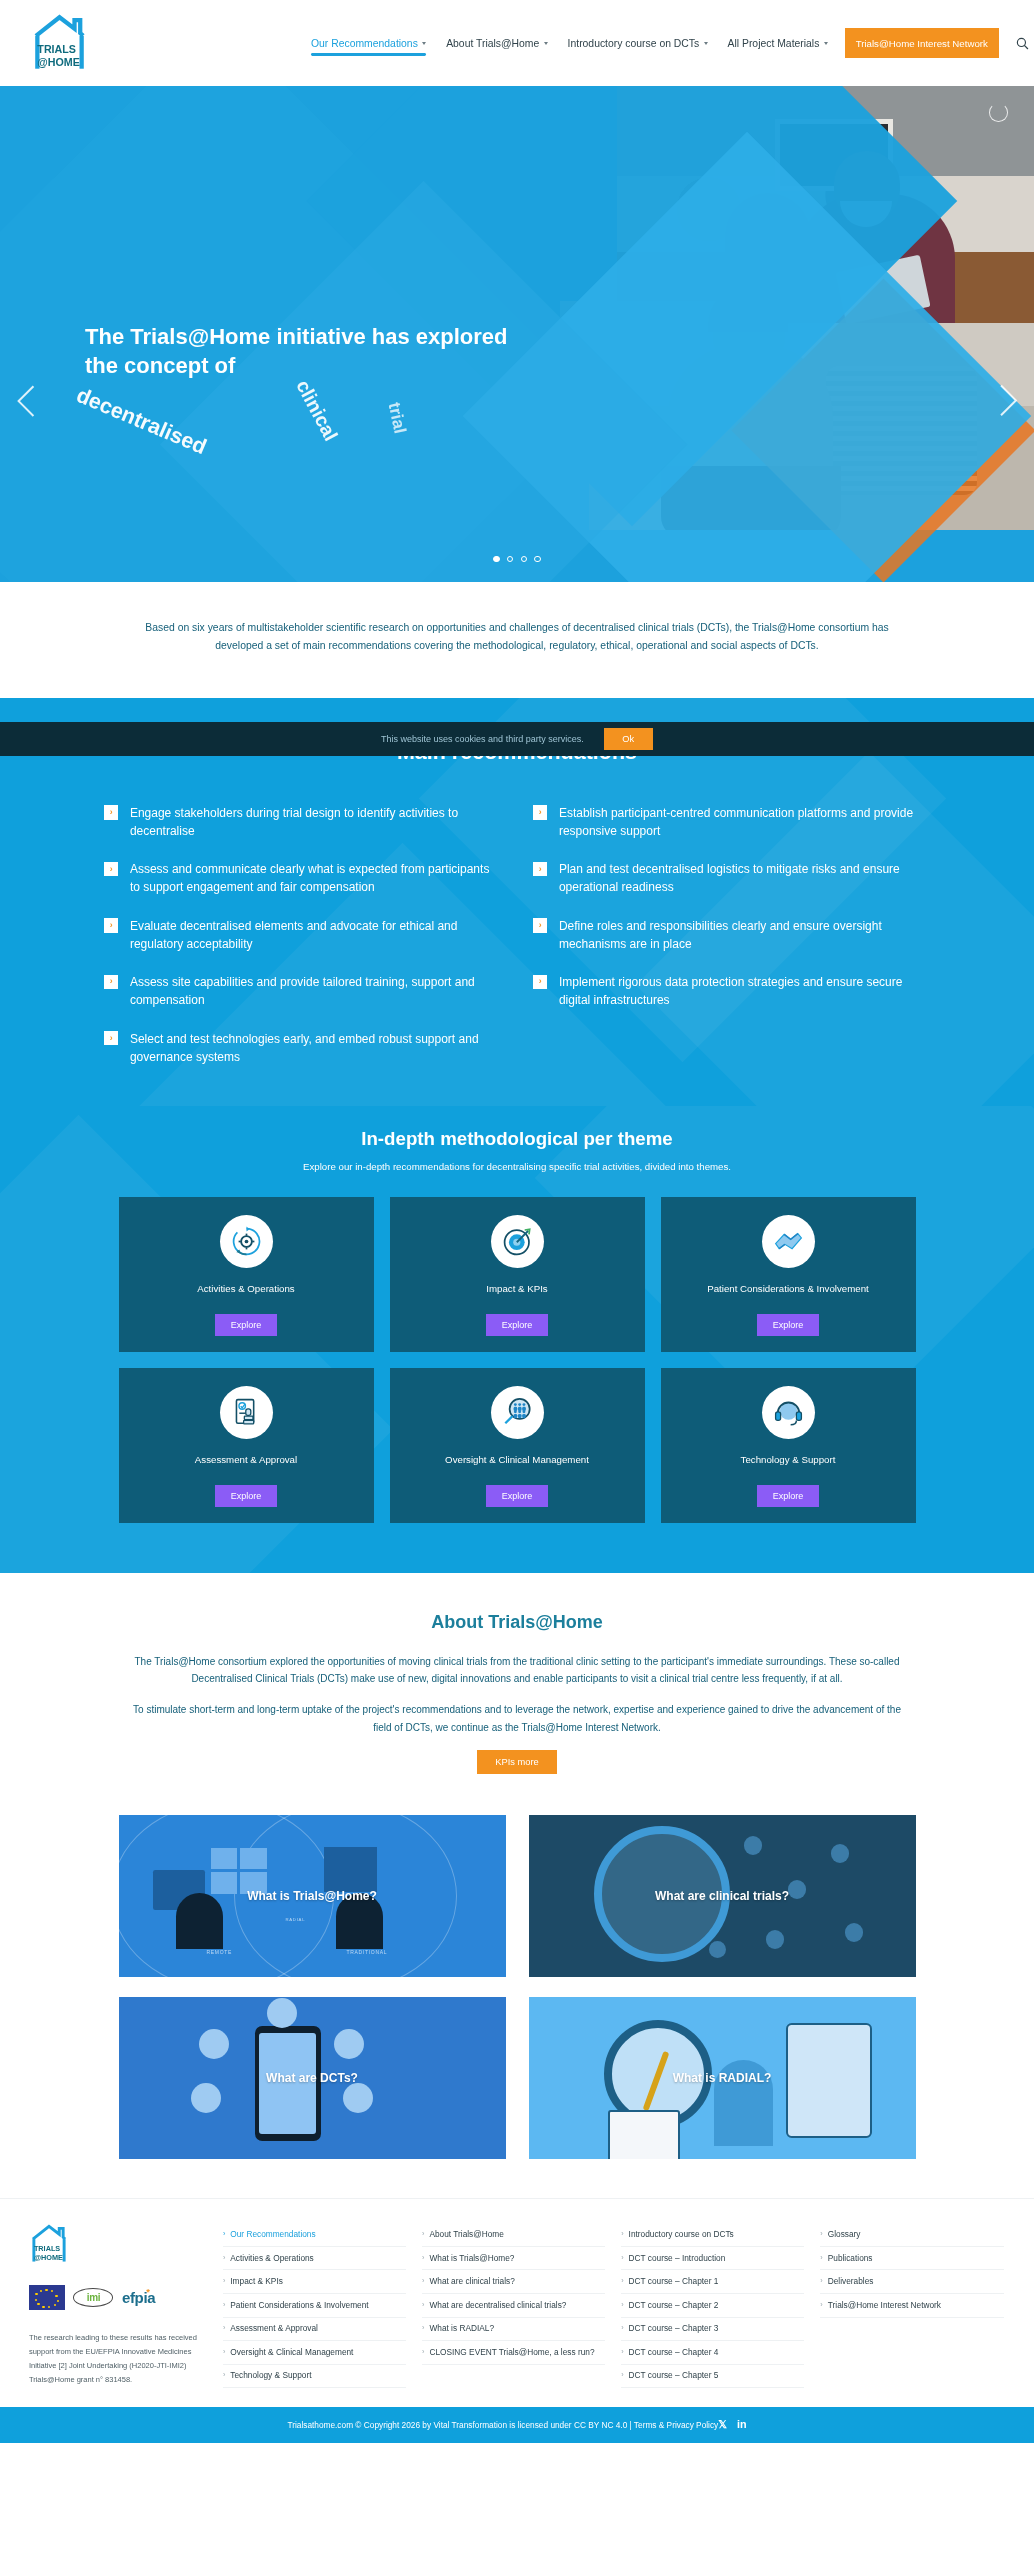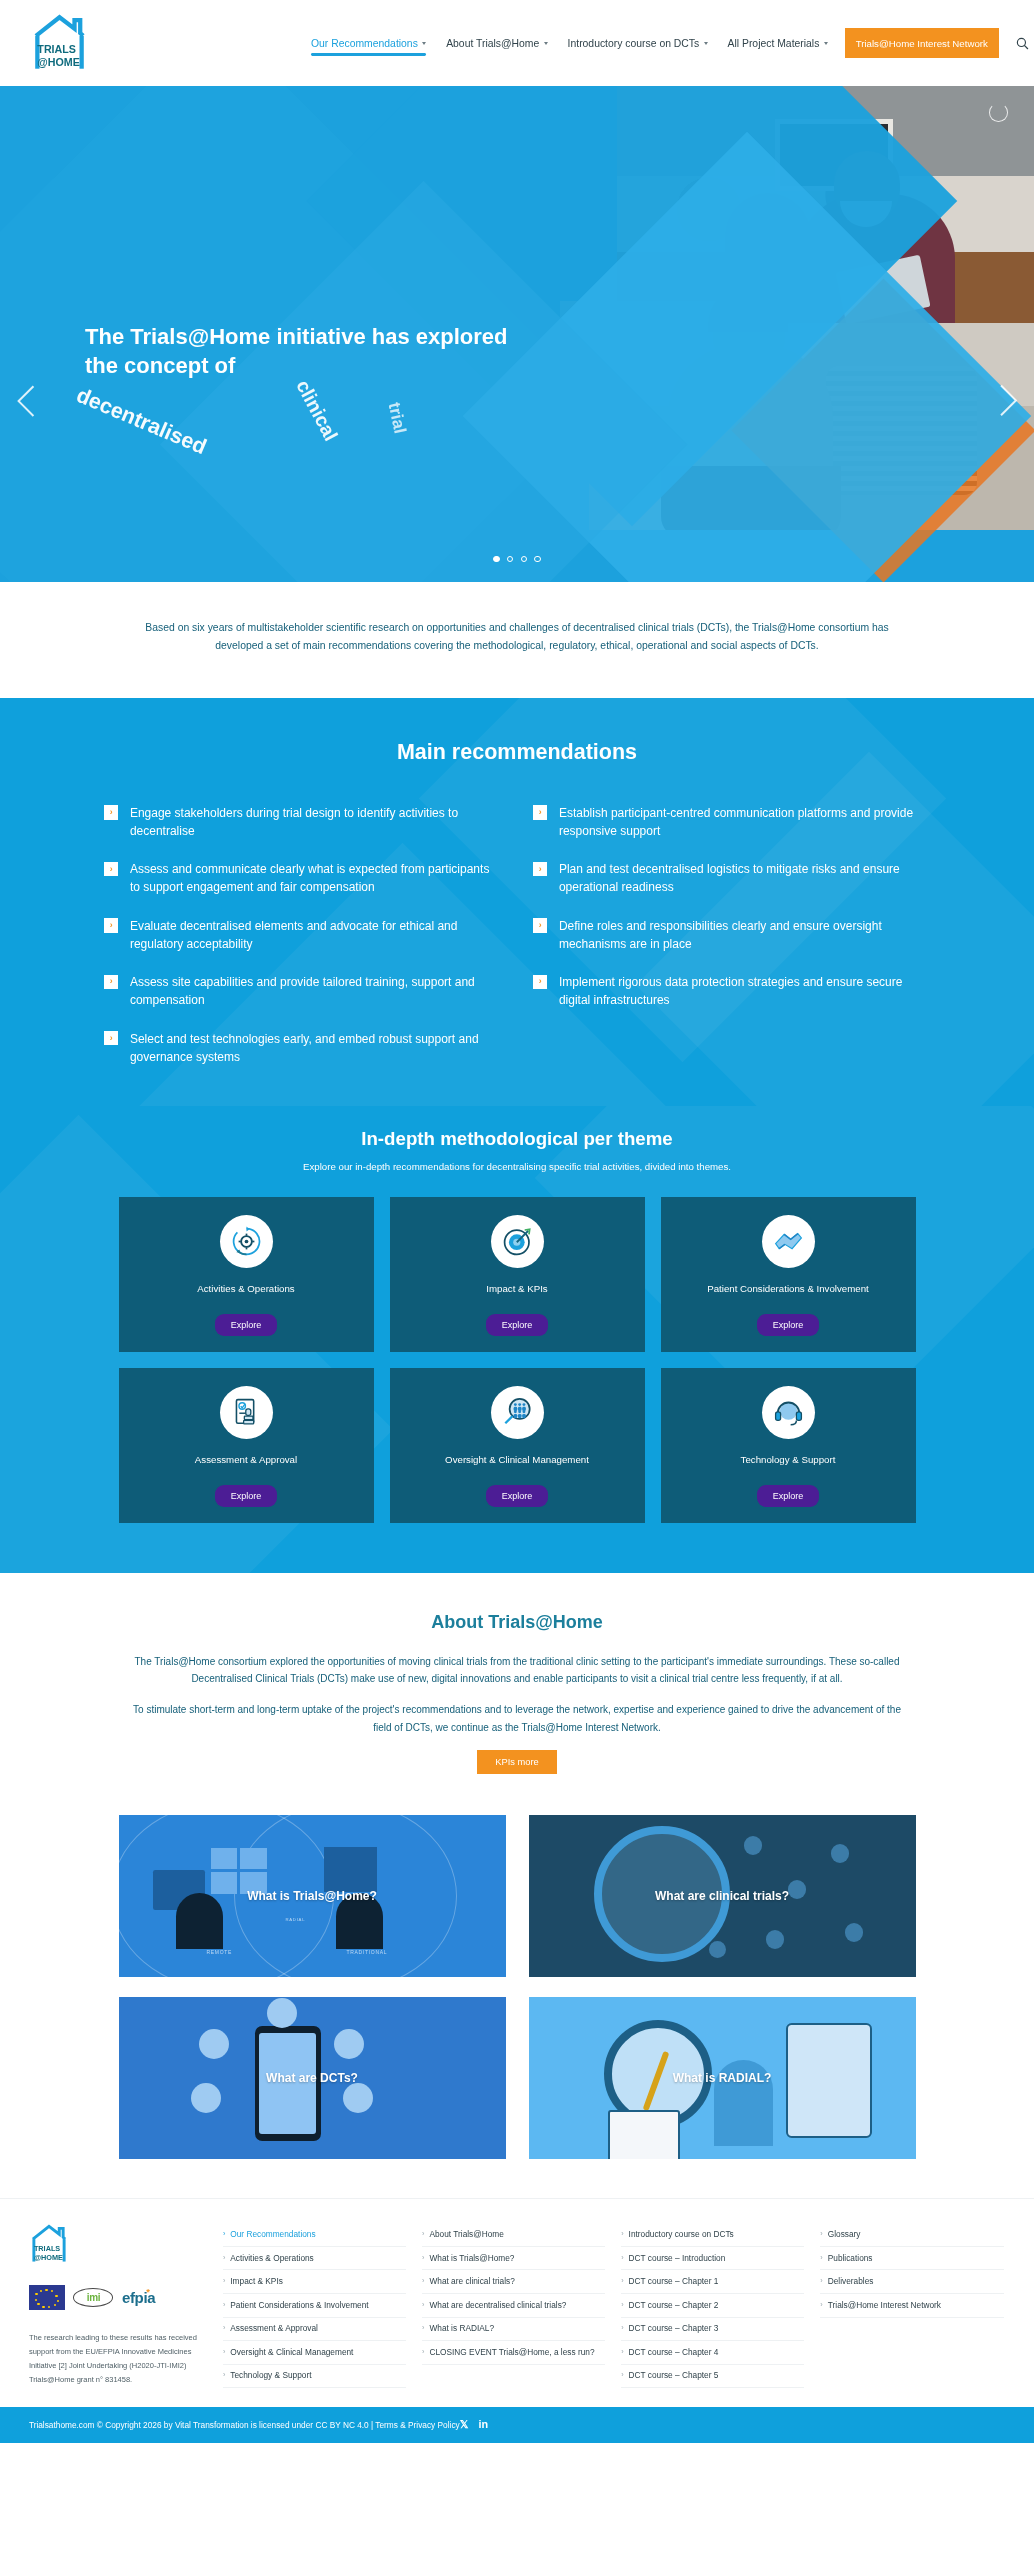--- a/index.html
+++ b/index.html
@@ -125,21 +125,21 @@
   .themes{position:relative;background:#0fa0dc;padding:21.5px 0 50px;overflow:hidden;}
   .themes .bgtri{position:absolute;background:rgba(255,255,255,.05);transform:rotate(45deg);}
   .tt1{left:618px;top:-129px;width:402px;height:402px;}
   .tt2{left:-144px;top:101px;width:445px;height:445px;}
   .themes h2{position:relative;z-index:2;text-align:center;color:#fff;font-size:18.7px;font-weight:bold;}
   .themes .sub{position:relative;z-index:2;text-align:center;color:#fff;font-size:9.7px;margin-top:11.5px;margin-bottom:24.4px;}
   .cards{position:relative;z-index:2;width:797px;margin:0 auto;display:grid;grid-template-columns:repeat(3,1fr);gap:16px;}
   .card{background:#0e5c78;padding:18.7px 13px 16px;display:flex;flex-direction:column;align-items:center;cursor:pointer;}
   .card .bubble{width:53px;height:53px;border-radius:50%;background:#fff;display:flex;align-items:center;justify-content:center;margin-bottom:14.4px;}
   .card .cname{color:#fff;font-size:9.7px;text-align:center;min-height:24.4px;line-height:1.3;}
-  .card .explore{background:#4c1d95;color:#fff;font-size:9px;padding:5.7px 16px;margin-top:7.2px;cursor:pointer;border-radius:9px;}
+  .card .explore{background:#8b5cf6;color:#fff;font-size:9px;padding:5.7px 16px;margin-top:7.2px;cursor:pointer;}
 
   
   .about{background:#fff;padding:39px 0 16px;}
   .about h2{text-align:center;color:#1c7f9c;font-size:18px;font-weight:bold;margin-bottom:20px;}
   .about p{width:783px;margin:0 auto 14.4px;text-align:center;font-size:10px;line-height:1.72;color:#17607a;}
   .about .readmore{display:block;margin:11.5px auto 0;background:#f3921f;color:#fff;border:none;font-size:9.3px;padding:7.2px 18.7px;cursor:pointer;font-family:inherit;}
 
   
   .videos{background:#fff;padding:24.4px 0 39px;}
   .vgrid{width:797px;margin:0 auto;display:grid;grid-template-columns:1fr 1fr;gap:20px 23px;}
@@ -195,21 +195,21 @@
   .fcol{flex:1;padding-right:16px;}
   .flink{
     display:flex;gap:5px;align-items:flex-start;font-size:8.3px;color:#31434b;
     padding:5.7px 0;border-bottom:0.7px solid #eef1f3;cursor:pointer;line-height:1.35;
   }
   .flink .fc{color:#9aa8af;font-size:7.2px;line-height:1.45;}
   .flink.hl{color:#1ca1dd;}
   .flink.hl .fc{color:#1ca1dd;}
 
   .copybar{background:#0fa0dc;height:36px;display:flex;align-items:center;}
-  .copybar .cwrap{width:1005px;margin:0 auto;display:flex;align-items:center;justify-content:flex-start;padding:0 14.4px;}
+  .copybar .cwrap{width:1005px;margin:0 auto;display:flex;align-items:center;justify-content:center;padding:0 14.4px;}
   .copybar .ctext{color:#fff;font-size:8.3px;}
   .socials{display:flex;gap:10px;align-items:center;}
   .socials span{color:#fff;font-size:10.8px;font-weight:bold;cursor:pointer;line-height:1;}
 
   
   .cookie{
     position:absolute;left:0;right:0;top:722px;height:34px;background:#0c2c38;
     display:flex;align-items:center;justify-content:center;gap:20px;z-index:50;
   }
   .cookie .ctxt{color:#9fc4d4;font-size:9px;}
@@ -670,15 +670,19 @@
   <div class="copybar">
     <div class="cwrap">
       <div class="ctext">Trialsathome.com © Copyright 2026 by Vital Transformation is licensed under CC BY NC 4.0 | Terms &amp; Privacy Policy</div>
       <div class="socials">
         <span>𝕏</span>
         <span>in</span>
       </div>
     </div>
   </div>
 
+  <div class="cookie">
+    <div class="ctxt">This website uses cookies and third party services.</div>
+    <button class="ok">Ok</button>
+  </div>
 
 </div>
 
 
 </body></html>

